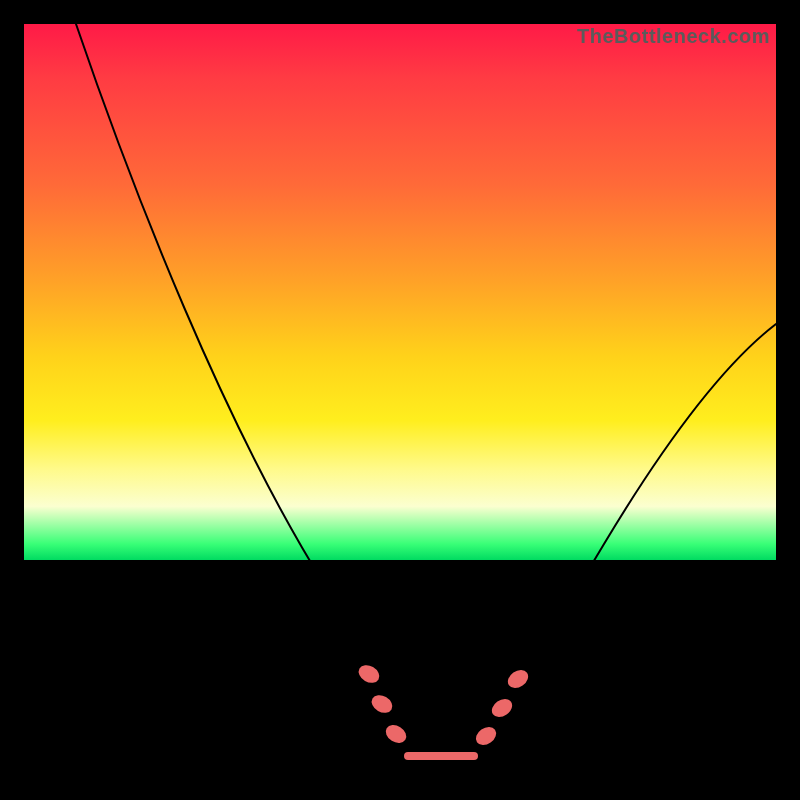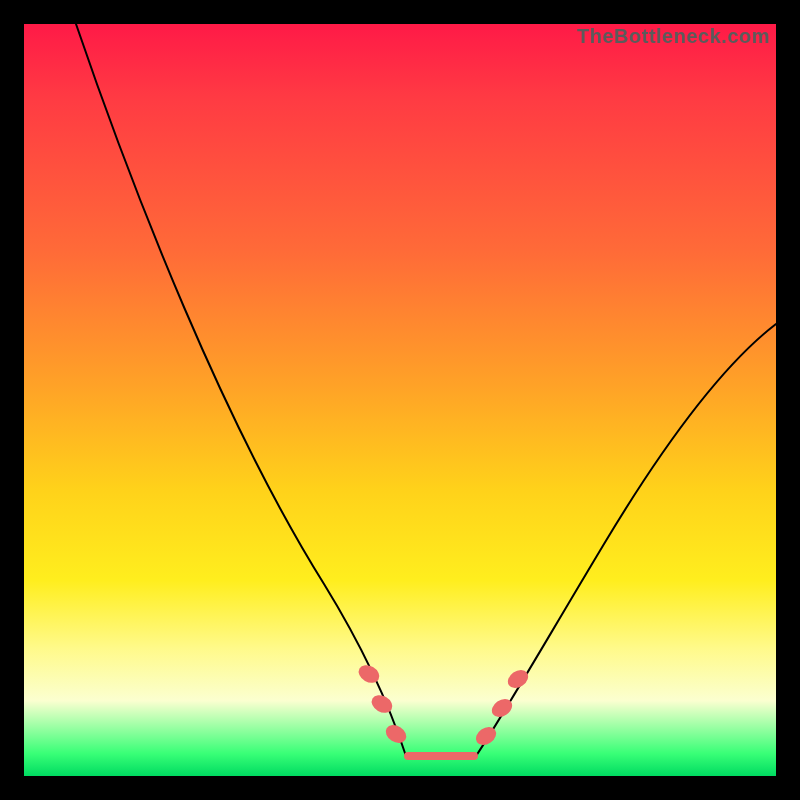--- a/index.html
+++ b/index.html
@@ -16,21 +16,21 @@
     top: 0;
     width: 800px;
     height: 800px;
     background: #000;
   }
   .plot-area {
     position: absolute;
     left: 24px;
     top: 24px;
     width: 752px;
-    height: 752px;
+    height: 536px;
     
     background: linear-gradient(
       to bottom,
       #ff1a47 0%,
       #ff3b43 10%,
       #ff6a38 30%,
       #ffa227 48%,
       #ffd21a 62%,
       #ffee1e 74%,
       #fffa8a 83%,

